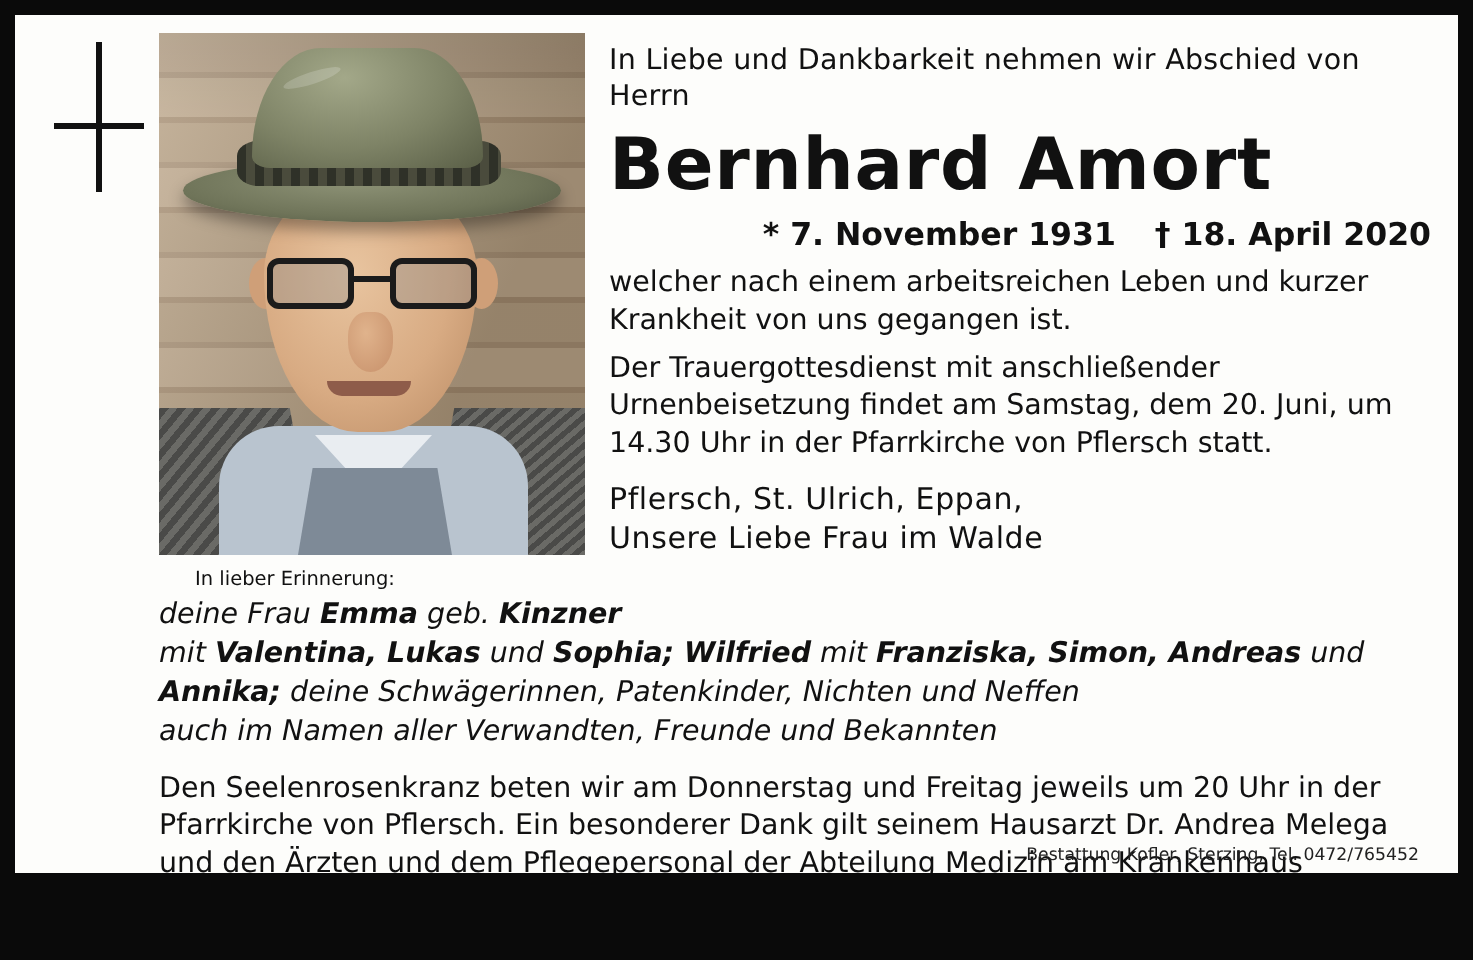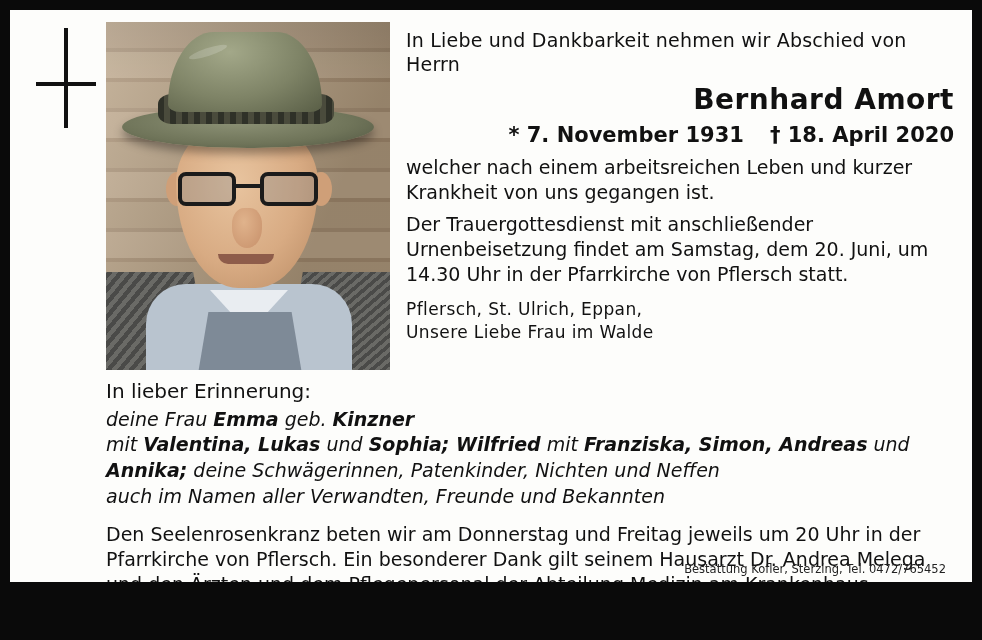--- a/index.html
+++ b/index.html
@@ -233,22 +233,22 @@
     width: 548px;
     color: #111;
   }
   .intro {
     font-size: 19px;
     line-height: 1.28;
     letter-spacing: 0.2px;
   }
   .name {
     margin-top: 8px;
-    text-align: right;
-    font-size: 28px;
+    text-align: left;
+    font-size: 48px;
     font-weight: bold;
     letter-spacing: 0.5px;
     line-height: 1.05;
   }
   .nickname {
     text-align: center;
     font-size: 19px;
     font-weight: bold;
     margin-top: 4px;
   }
@@ -259,36 +259,37 @@
     margin-top: 9px;
   }
   .dates .gap { display: inline-block; width: 26px; }
   .body-par {
     margin-top: 8px;
     font-size: 19px;
     line-height: 1.30;
   }
   .places {
     margin-top: 12px;
-    font-size: 17px;
+    font-size: 20px;
     line-height: 1.30;
     letter-spacing: 0.4px;
   }
 
   
   .bottom {
     position: absolute;
     left: 96px;
     top: 368px;
     width: 848px;
     color: #111;
   }
   .memory {
-    font-size: 20px;
+    font-size: 13px;
     line-height: 1.33;
+    margin-left: 24px;
   }
   .family {
     margin-top: 2px;
     font-size: 19px;
     line-height: 1.36;
     font-style: italic;
   }
   .family b { font-weight: bold; }
   .closing {
     margin-top: 12px;

